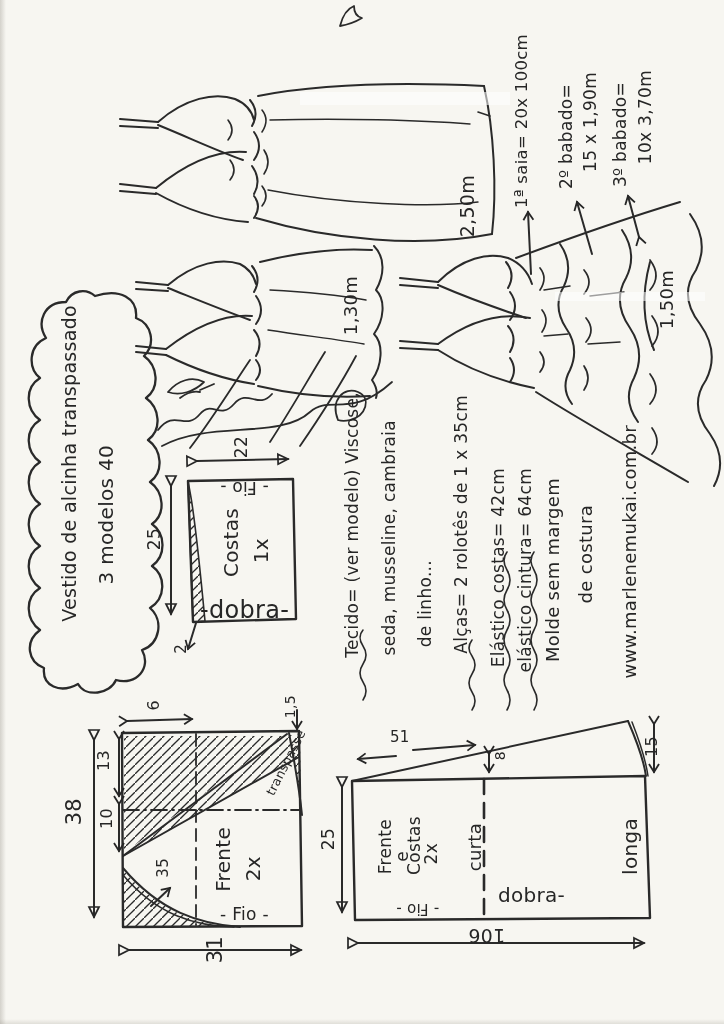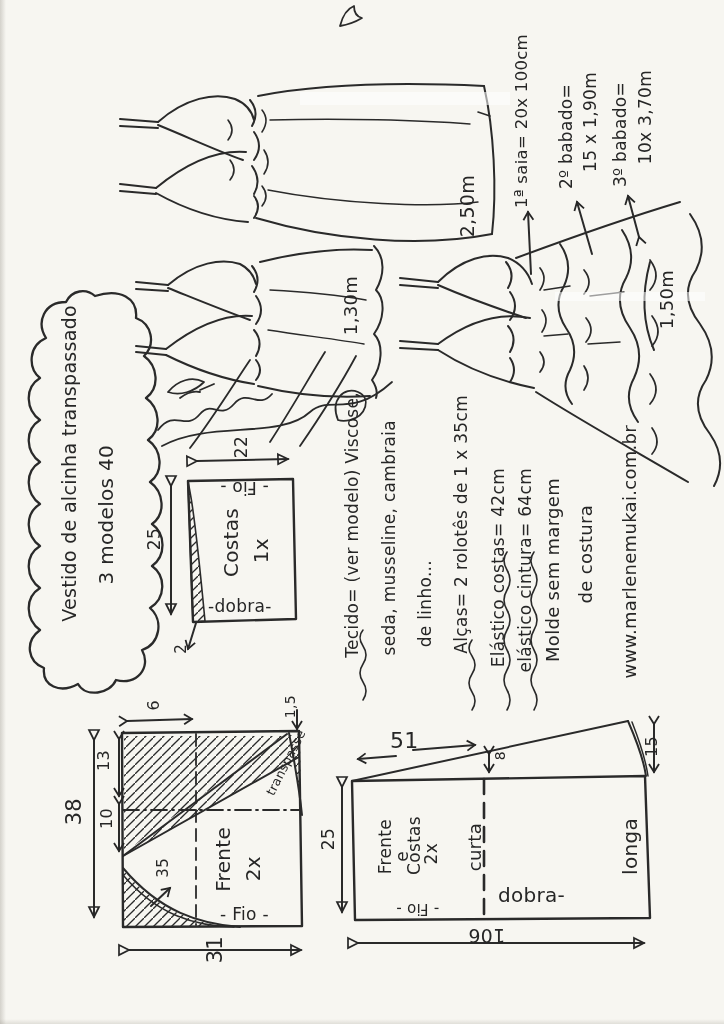--- a/index.html
+++ b/index.html
@@ -194,21 +194,21 @@
 <span class="lbl vt" style="left:544px;top:478px;font-size:18px">Molde sem margem</span>
 <span class="lbl vt" style="left:577px;top:505px;font-size:18px">de costura</span>
 <span class="lbl vt" style="left:621px;top:425px;font-size:18px">www.marlenemukai.com.br</span>
 
 <span class="lbl vt" style="left:233px;top:436px;font-size:17px">22</span>
 <span class="lbl vt" style="left:146px;top:528px;font-size:17px">25</span>
 <span class="lbl vt" style="left:174px;top:644px;font-size:15px">2</span>
 <span class="lbl r180" style="left:220px;top:478px;font-size:17px">- Fio -</span>
 <span class="lbl vt" style="left:221px;top:508px;font-size:20px">Costas</span>
 <span class="lbl vt" style="left:251px;top:538px;font-size:20px">1x</span>
-<span class="lbl" style="left:208px;top:596px;font-size:17px">-dobra-</span>
+<span class="lbl" style="left:200px;top:596px;font-size:24px">-dobra-</span>
 
 <span class="lbl vt" style="left:146px;top:700px;font-size:16px">6</span>
 <span class="lbl vt" style="left:283px;top:695px;font-size:14px">1,5</span>
 <span class="lbl vt" style="left:96px;top:750px;font-size:16px">13</span>
 <span class="lbl vt" style="left:99px;top:808px;font-size:16px">10</span>
 <span class="lbl vt" style="left:64px;top:798px;font-size:21px">38</span>
 <span class="lbl vt" style="left:205px;top:936px;font-size:21px">31</span>
 <span class="lbl vt" style="left:156px;top:858px;font-size:15px">35</span>
 <span class="lbl diag" style="left:250px;top:755px;font-size:12.5px">transpasse</span>
 <span class="lbl" style="left:220px;top:904px;font-size:17px">- Fio -</span>
@@ -218,17 +218,17 @@
 <span class="lbl vt" style="left:377px;top:819px;font-size:17px">Frente</span>
 <span class="lbl vt" style="left:394px;top:851px;font-size:17px">e</span>
 <span class="lbl vt" style="left:406px;top:816px;font-size:17px">Costas</span>
 <span class="lbl vt" style="left:423px;top:843px;font-size:17px">2x</span>
 <span class="lbl vt" style="left:466px;top:823px;font-size:18px">curta</span>
 <span class="lbl vt" style="left:620px;top:818px;font-size:20px">longa</span>
 <span class="lbl" style="left:498px;top:883px;font-size:20px">dobra-</span>
 <span class="lbl r180" style="left:396px;top:900px;font-size:15px">- Fio -</span>
 <span class="lbl r180" style="left:468px;top:925px;font-size:19px">106</span>
 <span class="lbl vt" style="left:320px;top:828px;font-size:17px">25</span>
-<span class="lbl" style="left:390px;top:728px;font-size:22px">51</span>
+<span class="lbl" style="left:390px;top:728px;font-size:15px">51</span>
 <span class="lbl vt" style="left:493px;top:751px;font-size:14px">8</span>
 <span class="lbl vt" style="left:644px;top:736px;font-size:16px">15</span>
 
 </div>
 
 </body></html>

